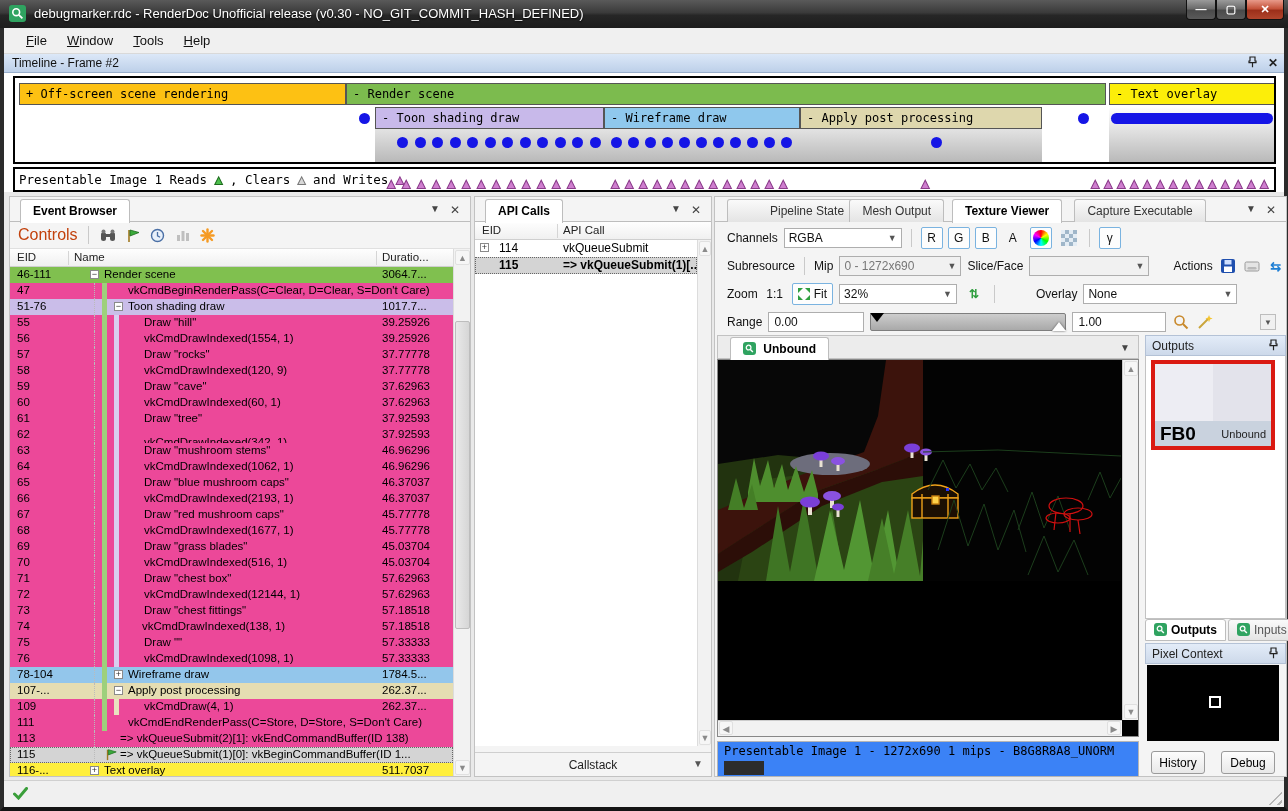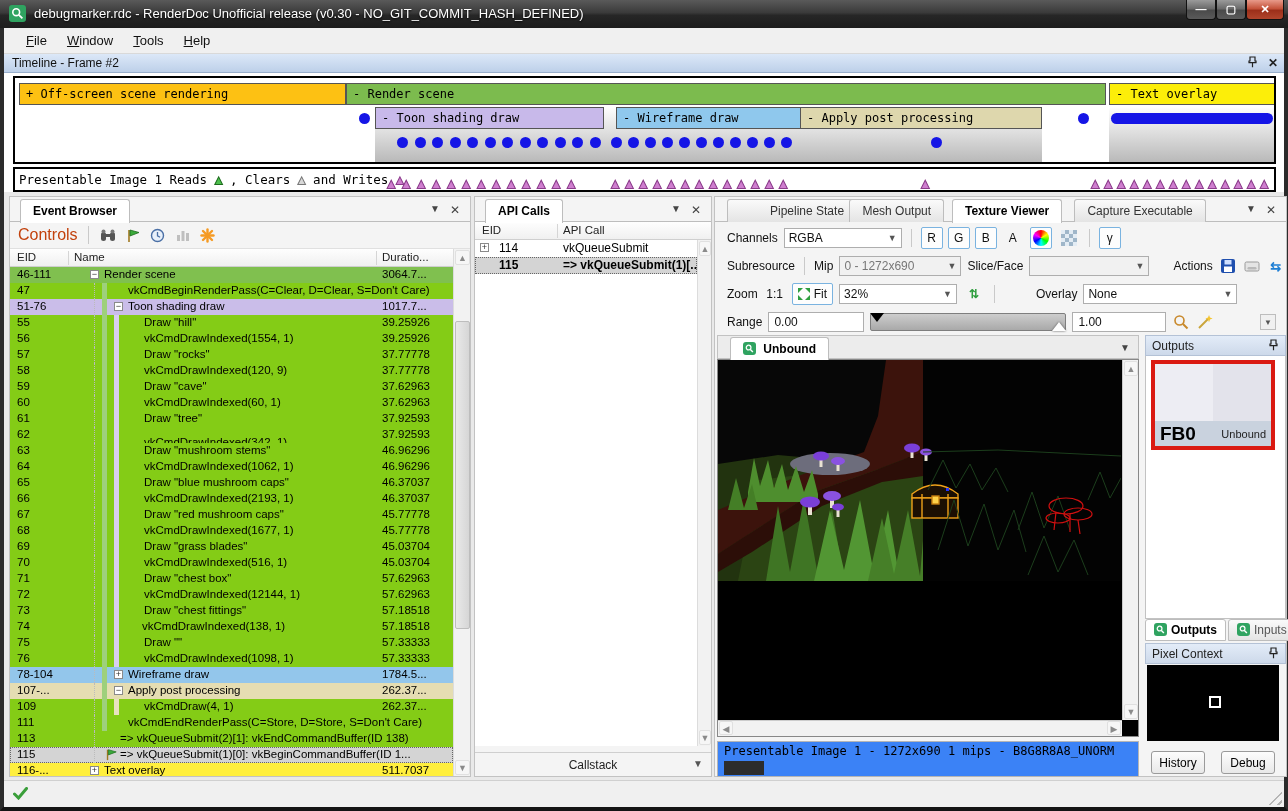--- a/index.html
+++ b/index.html
@@ -50,21 +50,21 @@
   #eb{left:5px;width:462px;}
   .toolbar{position:absolute;left:0;right:0;top:25px;height:27px;background:#f4f4f4;display:flex;align-items:center;padding-left:8px;gap:7px;border-bottom:1px solid #e0e0e0;}
   .tbarlabel{font-size:16px;color:#c2410c;}
   .vsep{width:1px;height:18px;background:#c9c9c9;margin:0 3px;}
   .ticon{width:18px;height:18px;display:inline-flex;align-items:center;justify-content:center;}
   .table{position:absolute;left:0;right:0;top:52px;bottom:0;background:#fff;overflow:hidden;}
   .thead{position:absolute;left:0;right:0;top:0;height:18px;background:linear-gradient(#fefefe,#f0f0f0);border-bottom:1px solid #cfcfcf;font-size:11.5px;color:#222;}
   .thead span{position:absolute;top:2px;}
   .colsep{position:absolute;top:2px;width:1px;height:14px;background:#d5d5d5;}
   #eb-rows{position:absolute;left:0;right:17px;top:18px;bottom:0;}
-  .erow{position:relative;height:16px;font-size:11.5px;color:#000;white-space:nowrap;background:#84cc16;}
+  .erow{position:relative;height:16px;font-size:11.5px;color:#000;white-space:nowrap;background:#ec4899;}
   .erow .eid{position:absolute;left:7px;top:1px;}
   .erow .nm{position:absolute;top:1px;}
   .erow .dur{position:absolute;left:372px;top:1px;}
   .erow .guide{position:absolute;top:0;bottom:0;width:5px;}
   .erow .dotg{position:absolute;top:0;bottom:0;width:0;border-left:1px dotted #bbb;}
   .treebox{position:absolute;top:3px;width:9px;height:9px;border:1px solid #8a8a8a;background:#fff;font-size:9px;line-height:7px;text-align:center;color:#333;}
   .erow.sel{outline:1px dotted #666;outline-offset:-1px;}
   .scroll{position:absolute;width:17px;background:#f2f2f2;border-left:1px solid #dcdcdc;}
   .sarrow{position:absolute;left:1px;width:15px;height:15px;color:#8a8a8a;font-size:9px;text-align:center;line-height:15px;background:#f6f6f6;border:1px solid #e0e0e0;border-radius:2px;}
   .sthumb{position:absolute;left:1px;width:15px;background:linear-gradient(90deg,#e9e9e9,#d6d6d6);border:1px solid #bdbdbd;border-radius:2px;}
@@ -154,21 +154,21 @@
     </span>
   </div>
   <div class="tl-body">
     <div class="tl-box" id="tl-box">
         <div class="tl-grad" style="left: 360px; width: 667px; top: 30px;"></div>
         <div class="tl-grad" style="left: 1094px; width: 166px; top: 30px;"></div>
         <div class="tl-bar" style="left: 4px; width: 327px; top: 5px; background: rgb(253, 193, 19);">+ Off-screen scene rendering</div>
         <div class="tl-bar" style="left: 331px; width: 760px; top: 5px; background: rgb(124, 187, 78);">- Render scene</div>
         <div class="tl-bar" style="left: 1094px; width: 166px; top: 5px; background: rgb(252, 238, 9);">- Text overlay</div>
         <div class="tl-bar" style="left: 360px; width: 229px; top: 29px; background: rgb(200, 185, 234);">- Toon shading draw</div>
-        <div class="tl-bar" style="left: 589px; width: 196px; top: 29px; background: rgb(143, 200, 237); margin-left: 12px;">- Wireframe draw</div>
+        <div class="tl-bar" style="left: 589px; width: 196px; top: 29px; background: rgb(143, 200, 237);">- Wireframe draw</div>
         <div class="tl-bar" style="left: 785px; width: 242px; top: 29px; background: rgb(222, 215, 173);">- Apply post processing</div>
         <div class="dot" style="left: 344px; top: 35px; background: rgb(21, 21, 230);"></div>
         <div class="dot" style="left: 1063px; top: 35px; background: rgb(21, 21, 230);"></div>
         <div class="pill" style="left: 1096px; width: 162px; top: 35px; background: rgb(21, 21, 230);"></div>
         <div class="dot" style="left: 382px; top: 59px; background: rgb(21, 21, 230);"></div>
         <div class="dot" style="left: 399.5px; top: 59px; background: rgb(21, 21, 230);"></div>
         <div class="dot" style="left: 417px; top: 59px; background: rgb(21, 21, 230);"></div>
         <div class="dot" style="left: 434.5px; top: 59px; background: rgb(21, 21, 230);"></div>
         <div class="dot" style="left: 452px; top: 59px; background: rgb(21, 21, 230);"></div>
         <div class="dot" style="left: 469.5px; top: 59px; background: rgb(21, 21, 230);"></div>

